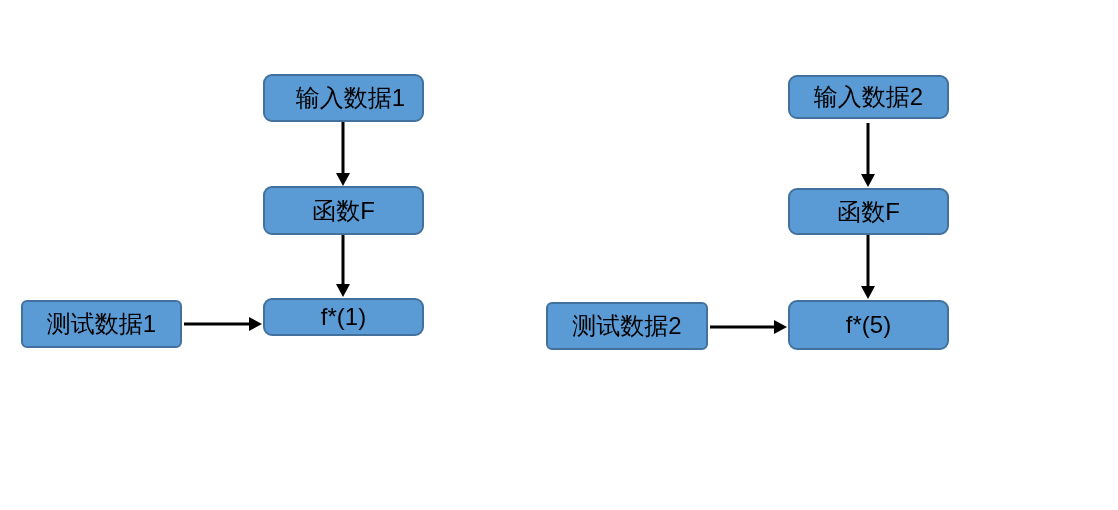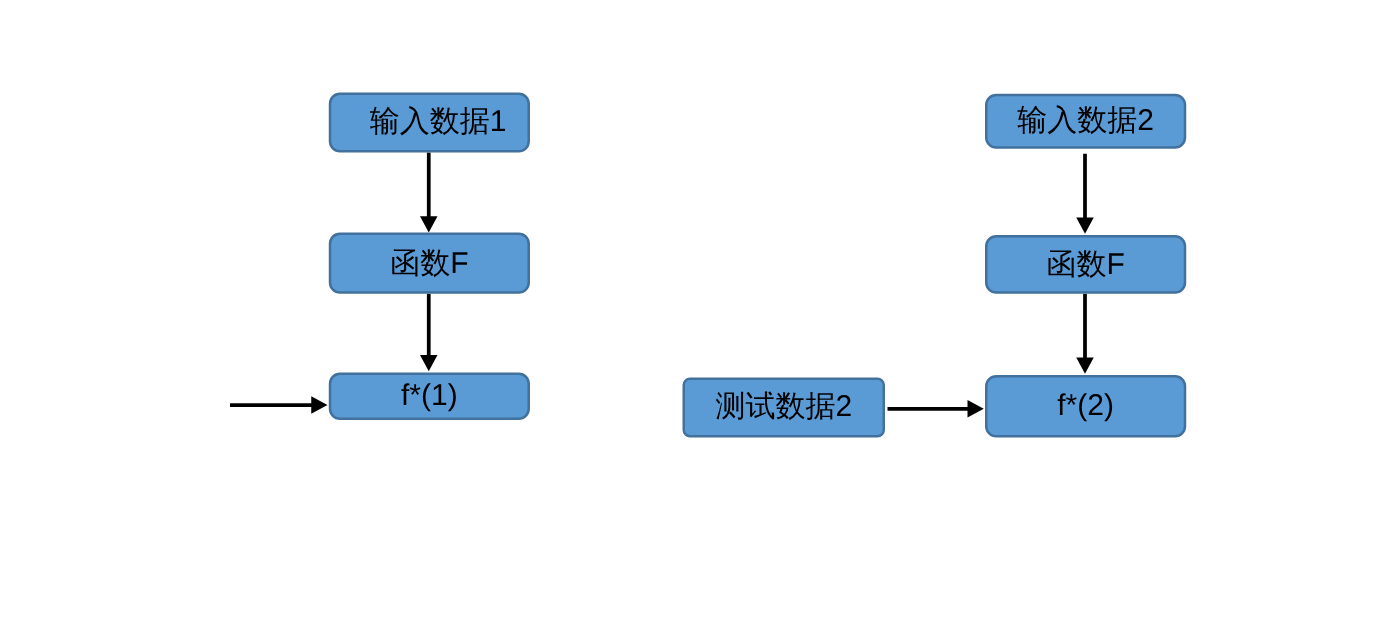--- a/index.html
+++ b/index.html
@@ -87,19 +87,20 @@
 
     <g>
       <line x1="710" y1="327" x2="775" y2="327" stroke="#000000" stroke-width="3"></line>
       <polygon points="774,320 774,334 787,327" fill="#000000"></polygon>
     </g>
   </svg>
 
   <div class="node n-input1">输入数据1</div>
   <div class="node n-func1">函数F</div>
   <div class="node n-out1">f*(1)</div>
+  <div class="node small-radius n-test1">测试数据1</div>
 
   <div class="node n-input2">输入数据2</div>
   <div class="node n-func2">函数F</div>
-  <div class="node n-out2">f*(2)</div>
+  <div class="node n-out2">f*(5)</div>
   <div class="node small-radius n-test2">测试数据2</div>
 
 </div>
 
 </body></html>

